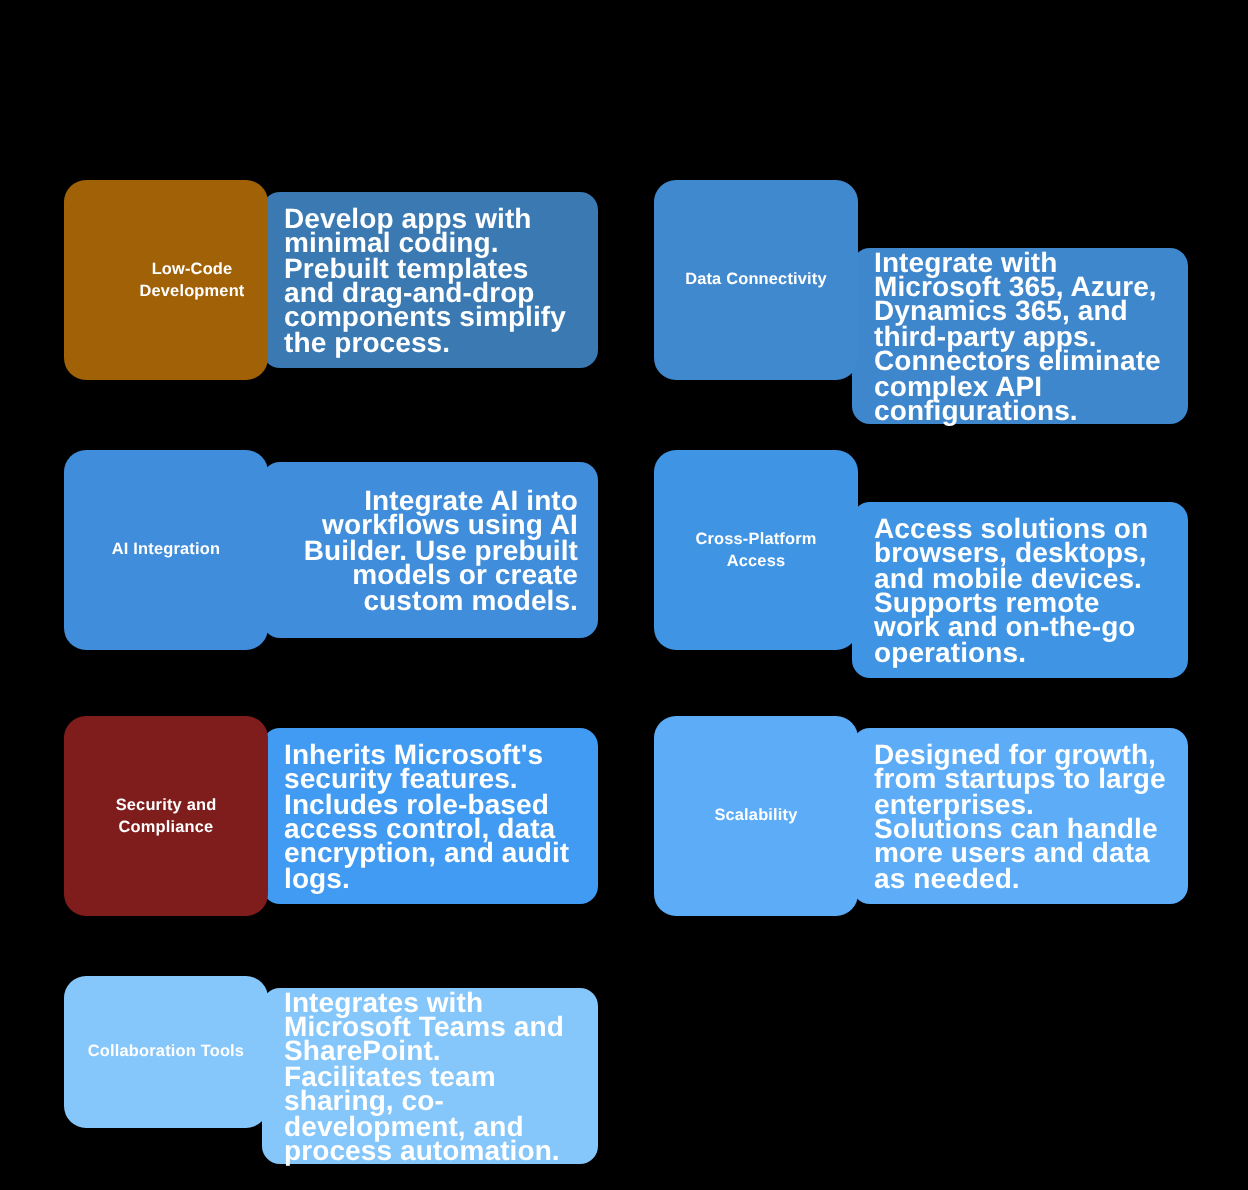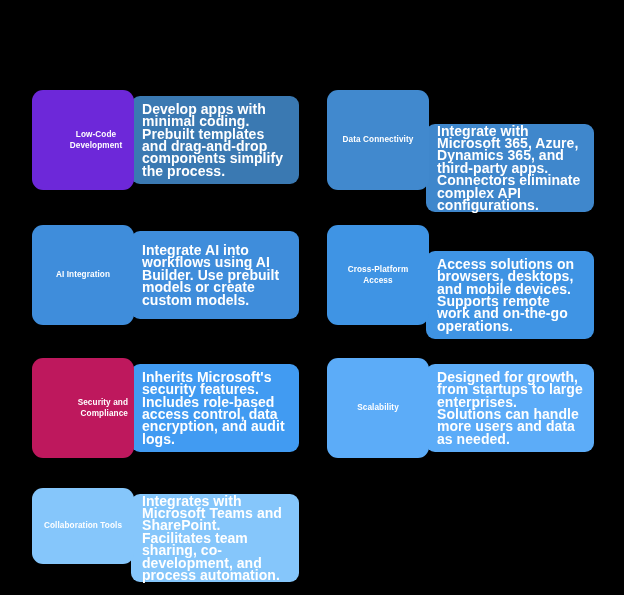--- a/index.html
+++ b/index.html
@@ -79,53 +79,53 @@
   .row-3 .label-box { height: 76px; }
 </style>
 </head>
 <body>
 
 <div id="diagram">
     <div class="feature-card row-0 col-left">
       <div class="body-box" style="background: rgb(58, 121, 178);">
         <div class="body-text">Develop apps with minimal coding. Prebuilt templates and drag-and-drop components simplify the process.</div>
       </div>
-      <div class="label-box" style="background: #6d28d9; padding-left: 32px;">
+      <div class="label-box" style="background: #a16207; padding-left: 32px;">
         <div class="label-text">Low-Code Development</div>
       </div>
     </div>
     <div class="feature-card row-0 col-right">
       <div class="body-box" style="background: rgb(63, 135, 204); margin-top: 28px;">
         <div class="body-text">Integrate with Microsoft 365, Azure, Dynamics 365, and third-party apps. Connectors eliminate complex API configurations.</div>
       </div>
       <div class="label-box" style="background: rgb(65, 137, 206);">
         <div class="label-text">Data Connectivity</div>
       </div>
     </div>
     <div class="feature-card row-1 col-left">
-      <div class="body-box" style="background: rgb(63, 141, 219);">
+      <div class="body-box" style="background: rgb(63, 141, 219); text-align: right;">
         <div class="body-text">Integrate AI into workflows using AI Builder. Use prebuilt models or create custom models.</div>
       </div>
       <div class="label-box" style="background: rgb(63, 141, 219);">
         <div class="label-text">AI Integration</div>
       </div>
     </div>
     <div class="feature-card row-1 col-right">
       <div class="body-box" style="background: rgb(63, 148, 228); margin-top: 20px;">
         <div class="body-text">Access solutions on browsers, desktops, and mobile devices. Supports remote work and on-the-go operations.</div>
       </div>
       <div class="label-box" style="background: rgb(63, 148, 228); text-align: center;">
         <div class="label-text">Cross-Platform Access</div>
       </div>
     </div>
     <div class="feature-card row-2 col-left">
       <div class="body-box" style="background: rgb(65, 155, 242);">
         <div class="body-text">Inherits Microsoft's security features. Includes role-based access control, data encryption, and audit logs.</div>
       </div>
-      <div class="label-box" style="background: #be185d; text-align: right;">
+      <div class="label-box" style="background: #7f1d1d;">
         <div class="label-text">Security and Compliance</div>
       </div>
     </div>
     <div class="feature-card row-2 col-right">
       <div class="body-box" style="background: rgb(92, 172, 248);">
         <div class="body-text">Designed for growth, from startups to large enterprises. Solutions can handle more users and data as needed.</div>
       </div>
       <div class="label-box" style="background: rgb(92, 172, 248);">
         <div class="label-text">Scalability</div>
       </div>

